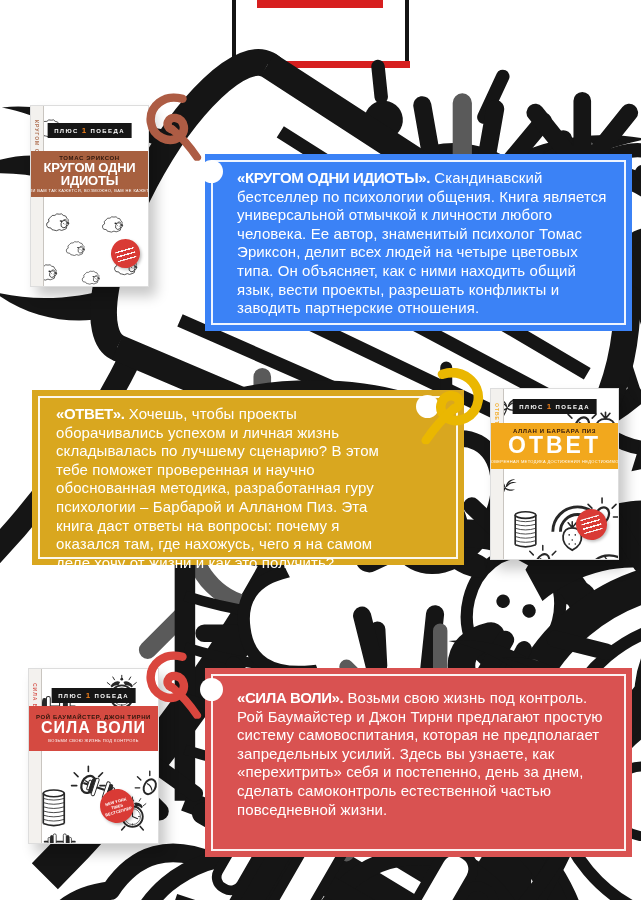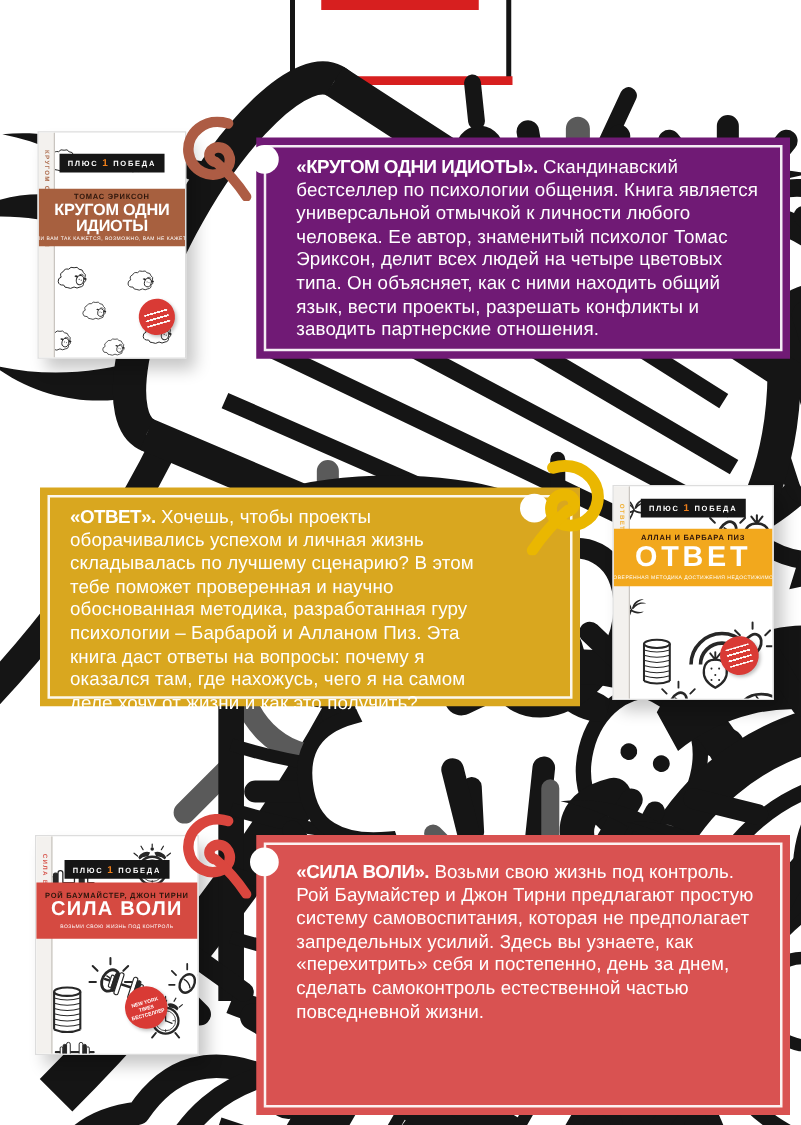--- a/index.html
+++ b/index.html
@@ -11,21 +11,21 @@
   .vline{background:#141414;width:4px;height:66px;top:0;}
   .v1{left:232px;} .v2{left:405px;}
   .rbar1{left:257px;top:0;width:126px;height:8px;}
   .rbar2{left:234px;top:61px;width:176px;height:7px;}
 
   
   .card{position:absolute;color:#fff;}
   .card::before{content:"";position:absolute;inset:6px;border:2px solid rgba(255,255,255,.92);pointer-events:none;}
   .card1{left:205px;top:110px;width:427px;height:177px;}
   .card2{left:32px;top:390px;width:432px;height:175px;}
-  .card3{left:205px;top:668px;width:427px;height:224px;}
+  .card3{left:205px;top:668px;width:427px;height:189px;}
   .card p{margin:0;font-size:15px;line-height:18.6px;letter-spacing:0.1px;}
   .card1 p{padding:15px 16px 0 32px;}
   .card2 p{padding:15px 58px 0 24px;}
   .card3 p{padding:21px 16px 0 32px;}
   .lead{font-weight:700;letter-spacing:-0.4px;}
   .pin{position:absolute;width:23px;height:23px;border-radius:50%;background:#fff;}
   .card1 .pin{left:-5px;top:6px;}
   .card2 .pin{right:25px;top:5px;}
   .card3 .pin{left:-5px;top:10px;}
   .ribbon{position:absolute;}
@@ -302,21 +302,21 @@
       </div>
       <div class="band" style="background-color: rgb(167, 96, 63);">
         <div class="author">ТОМАС ЭРИКСОН</div>
         <div class="btitle">КРУГОМ ОДНИ ИДИОТЫ</div>
         <div class="bsub">ЕСЛИ ВАМ ТАК КАЖЕТСЯ, ВОЗМОЖНО, ВАМ НЕ КАЖЕТСЯ</div>
       </div>
       <div class="sticker lines" style="background-color: rgb(217, 58, 53);"></div>
     </div>
   </div>
 
-  <div class="card card1" style="background-color: #701a75;">
+  <div class="card card1" style="background-color: #3b82f6; margin-top: 44px;">
     <div class="pin"></div>
     <p><strong class="lead">«КРУГОМ ОДНИ ИДИОТЫ».</strong><span> Скандинавский бестселлер по психологии общения. Книга является универсальной отмычкой к личности любого человека. Ее автор, знаменитый психолог Томас Эриксон, делит всех людей на четыре цветовых типа. Он объясняет, как с ними находить общий язык, вести проекты, разрешать конфликты и заводить партнерские отношения.</span></p>
   </div>
   <div class="ribbon rb1" style="color: rgb(173, 92, 68);">
     <svg width="62" height="70" viewBox="0 0 110 120">
         <use href="#s-ribbon"></use>
       </svg>
   </div>
 
   <div class="card card2" style="background-color: rgb(217, 167, 31);">

